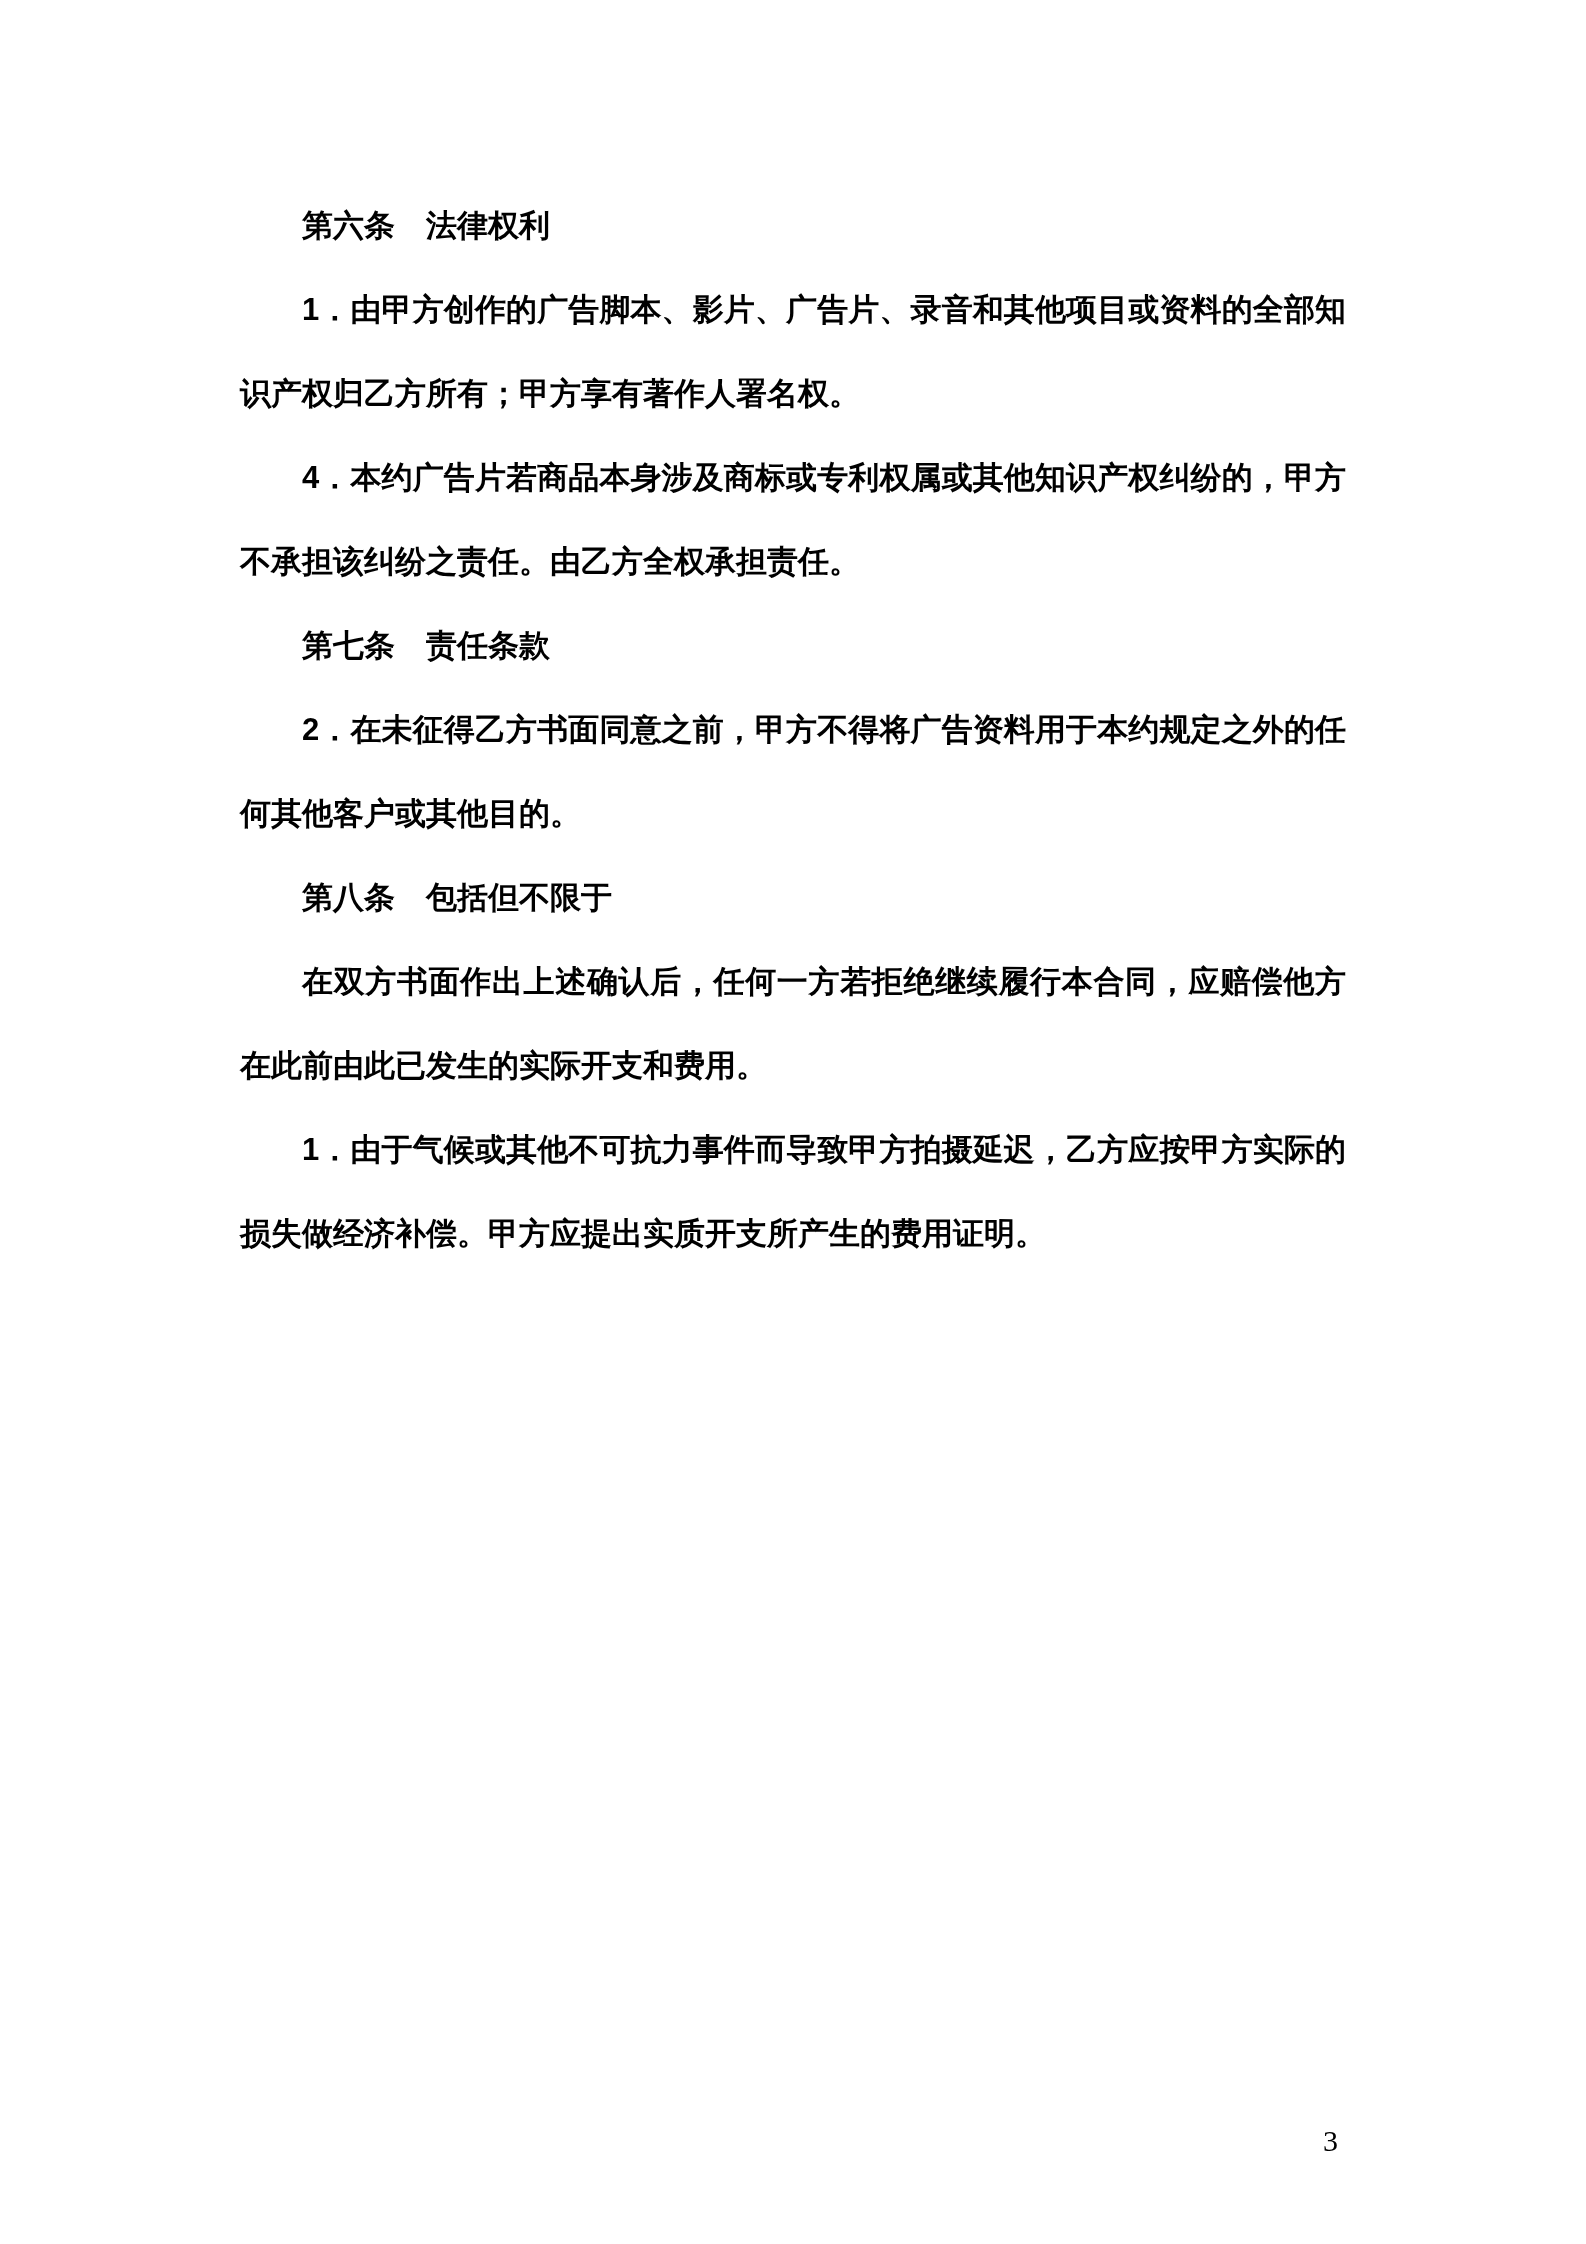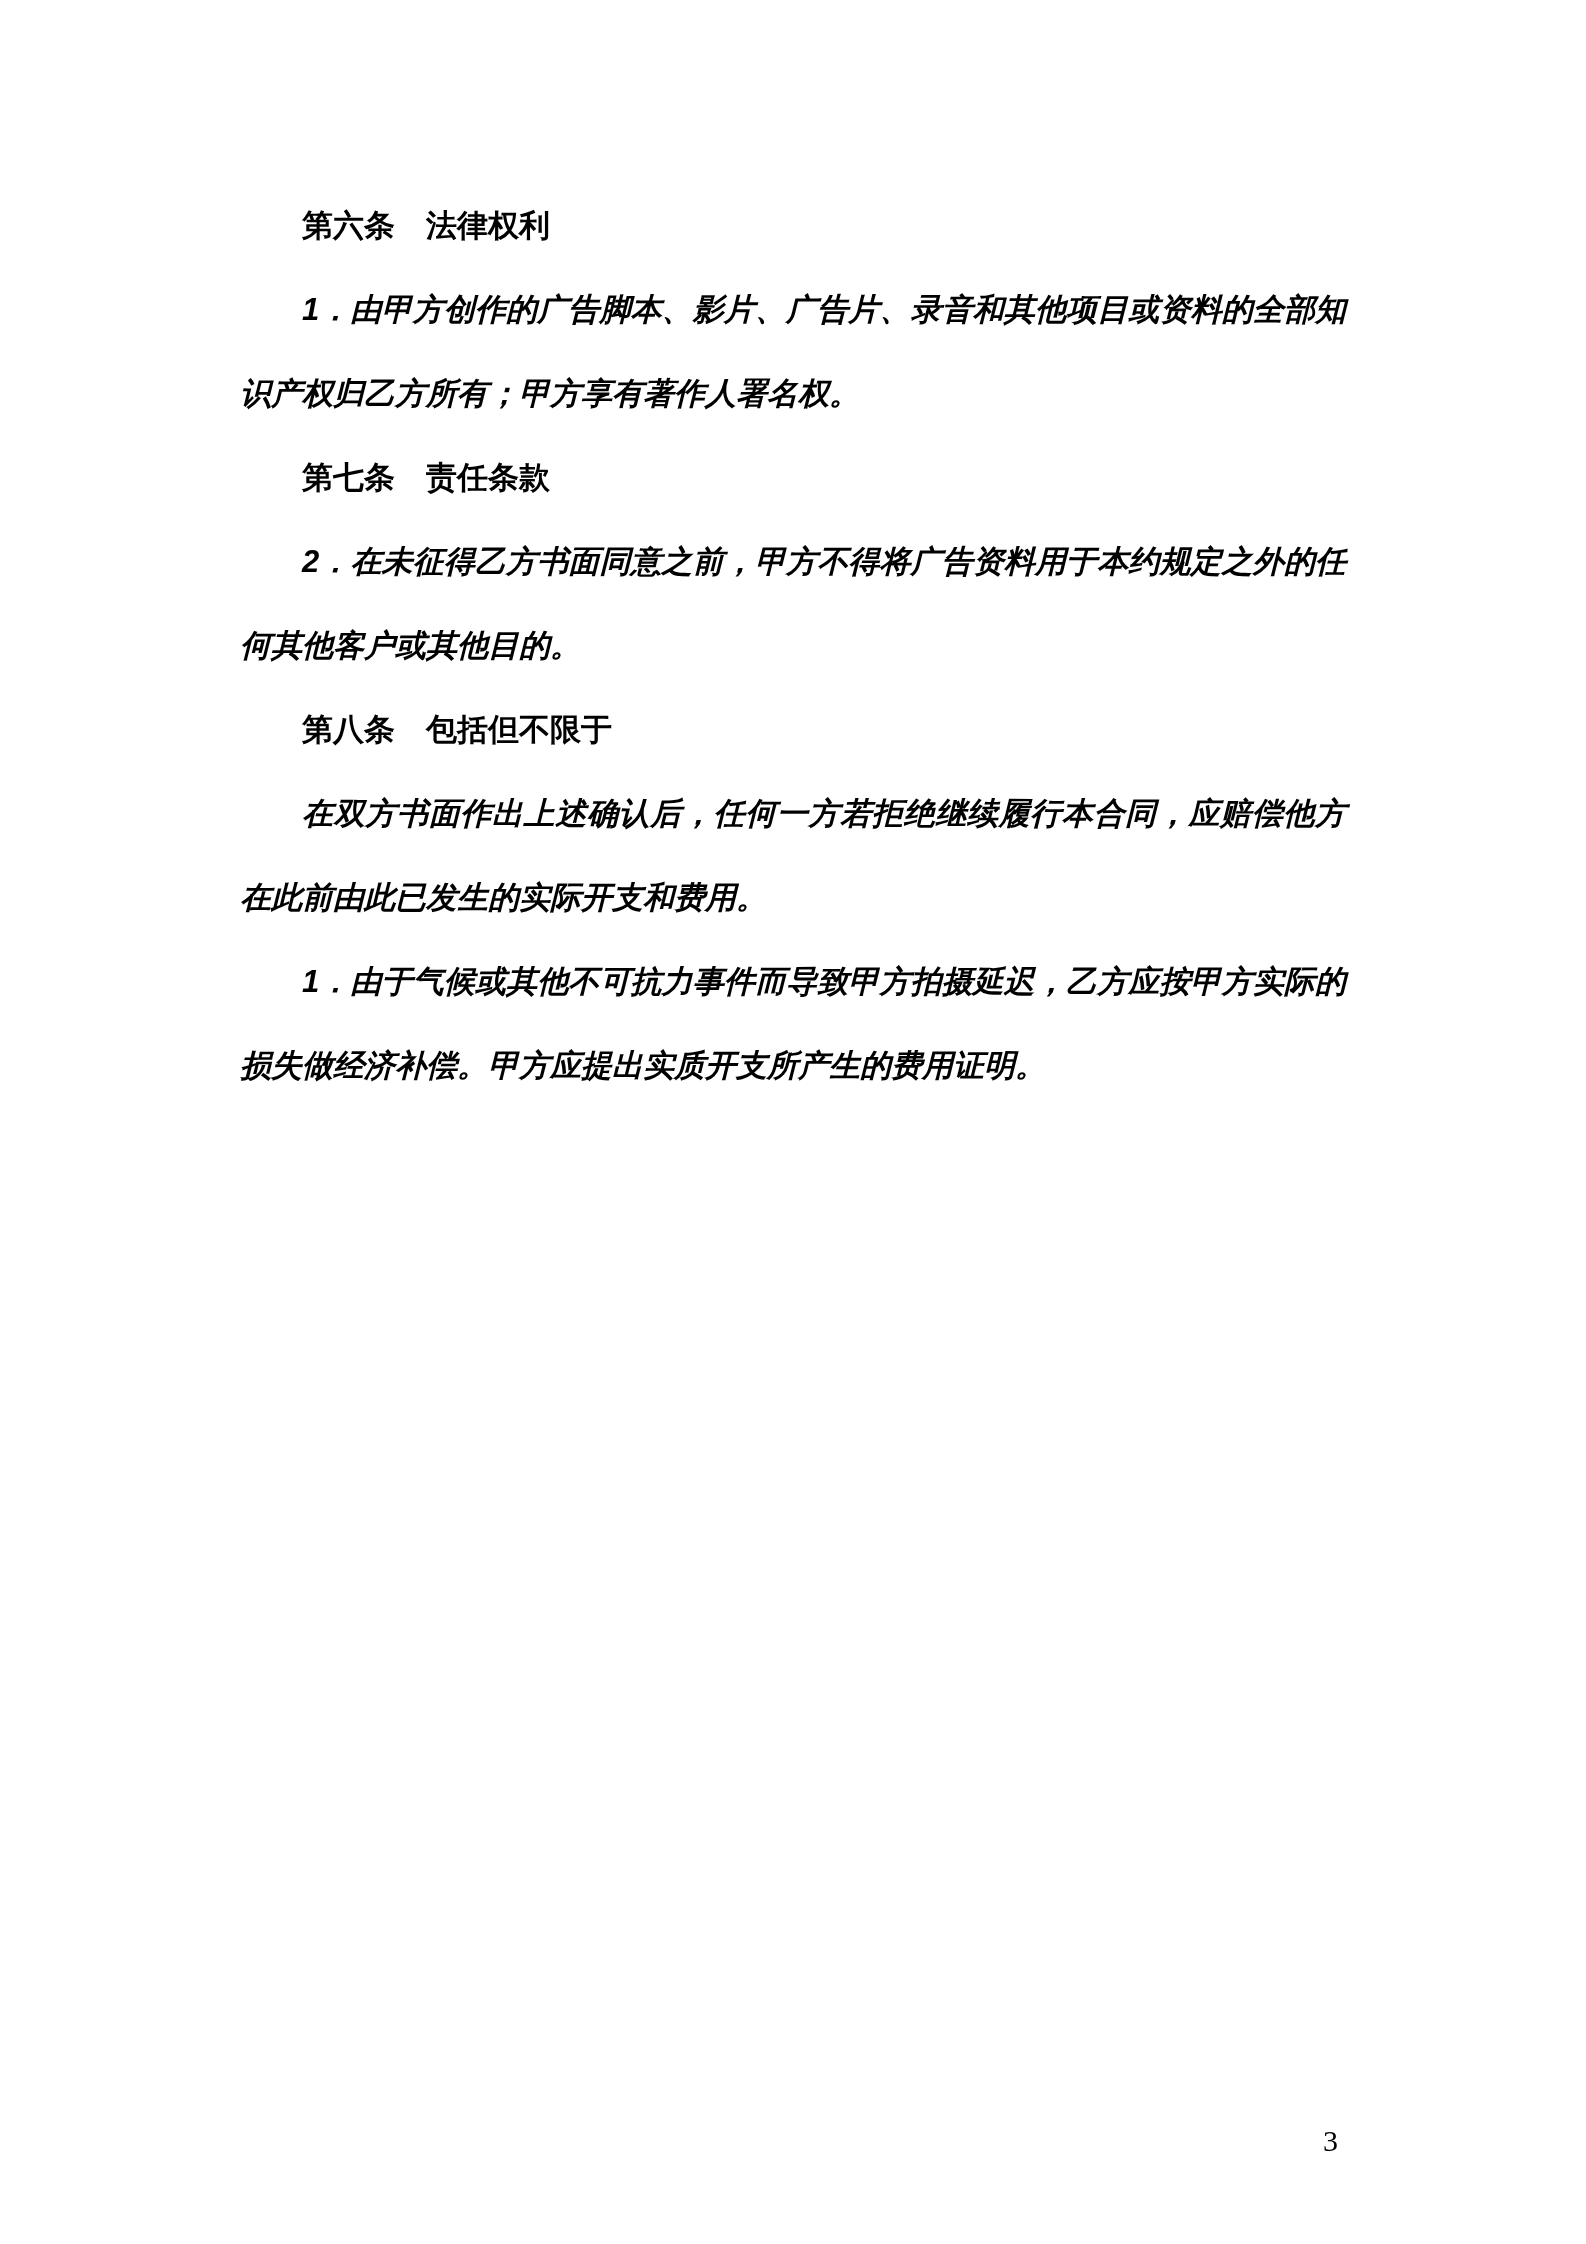--- a/index.html
+++ b/index.html
@@ -28,39 +28,39 @@
     margin: 0;
     text-indent: 2em;
     word-break: break-all;
   }
   .doc p.heading {
     font-weight: 700;
     text-align: left;
   }
   .doc p.body {
     font-weight: 600;
-    font-style: italic;
   }
   .page-number {
     position: absolute;
     bottom: 100px;
     right: 248px;
     font-family: "Liberation Serif", "DejaVu Serif", serif;
     font-size: 30px;
     font-weight: 400;
     color: #000000;
   }
 </style>
 </head>
 <body>
 
 <div class="page">
   <div class="doc">
     <p class="heading">第六条　法律权利</p>
     <p class="body">1．由甲方创作的广告脚本、影片、广告片、录音和其他项目或资料的全部知识产权归乙方所有；甲方享有著作人署名权。</p>
+    <p class="body">4．本约广告片若商品本身涉及商标或专利权属或其他知识产权纠纷的，甲方不承担该纠纷之责任。由乙方全权承担责任。</p>
     <p class="heading">第七条　责任条款</p>
     <p class="body">2．在未征得乙方书面同意之前，甲方不得将广告资料用于本约规定之外的任何其他客户或其他目的。</p>
     <p class="heading">第八条　包括但不限于</p>
     <p class="body">在双方书面作出上述确认后，任何一方若拒绝继续履行本合同，应赔偿他方在此前由此已发生的实际开支和费用。</p>
     <p class="body">1．由于气候或其他不可抗力事件而导致甲方拍摄延迟，乙方应按甲方实际的损失做经济补偿。甲方应提出实质开支所产生的费用证明。</p>
   </div>
   <div class="page-number">3</div>
 </div>
 
 </body></html>

